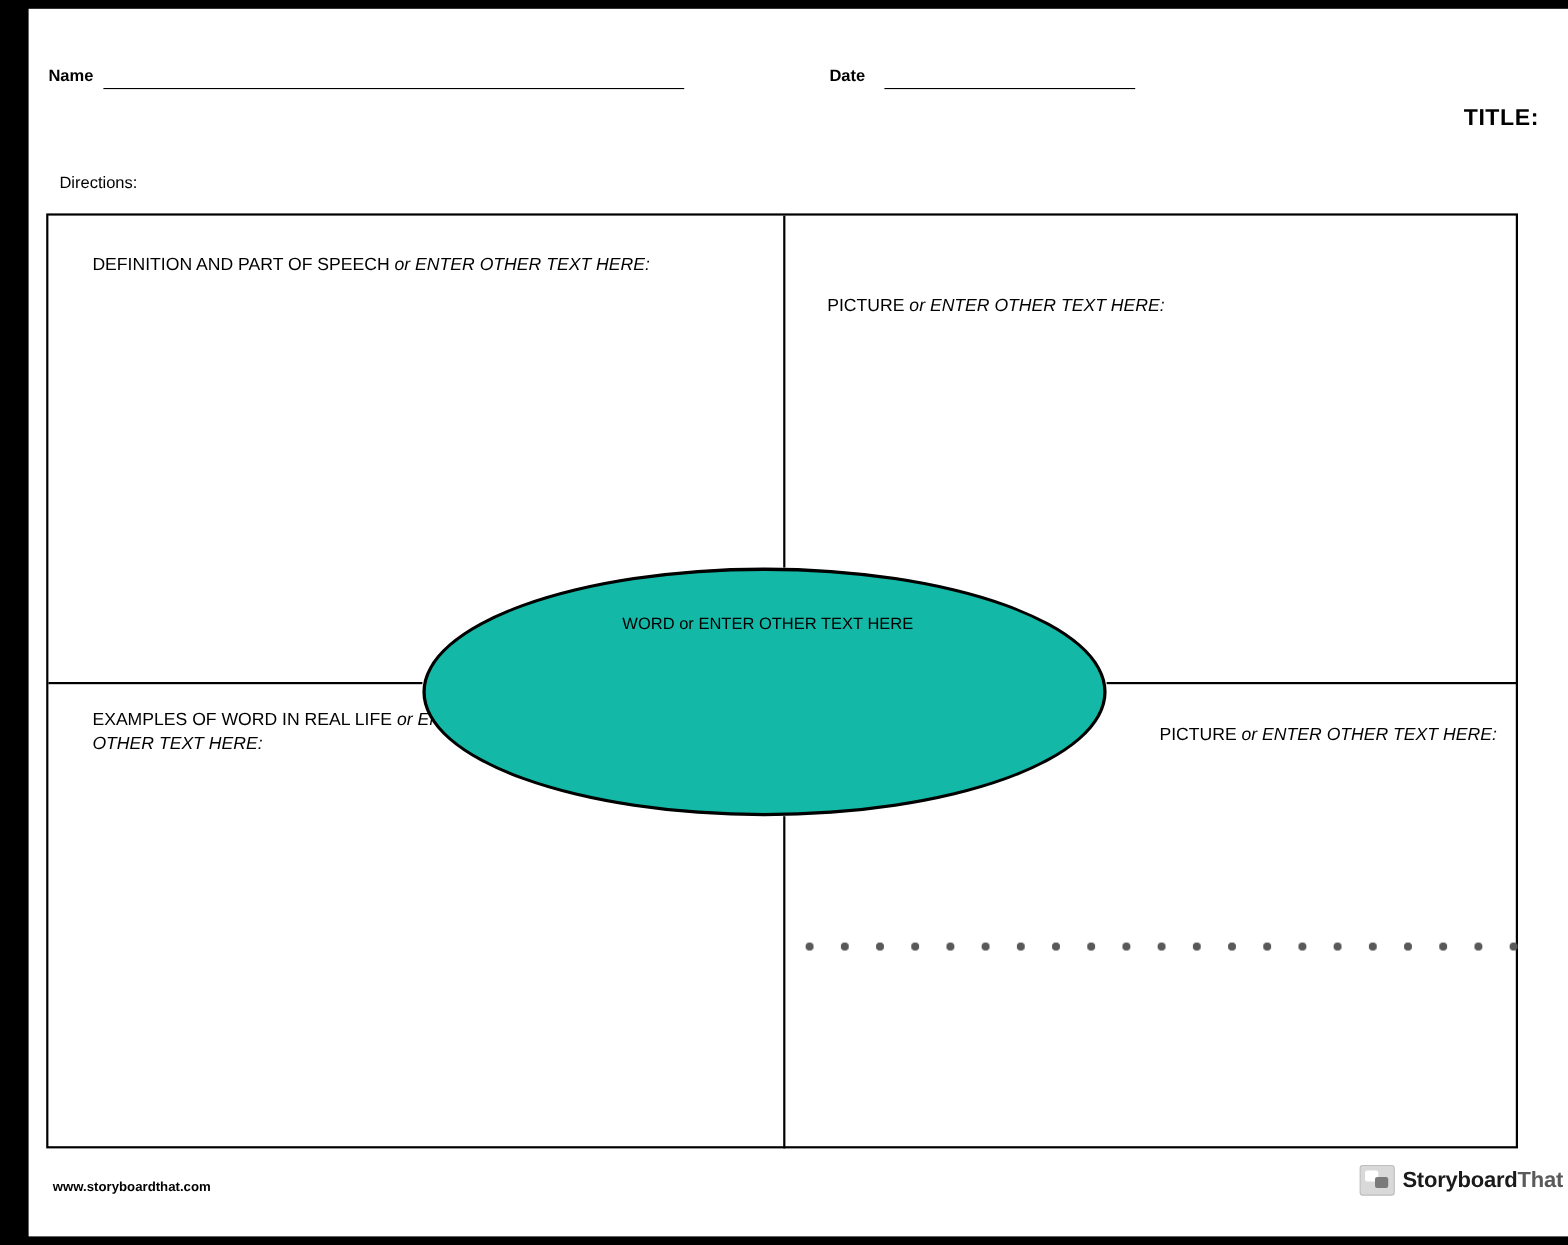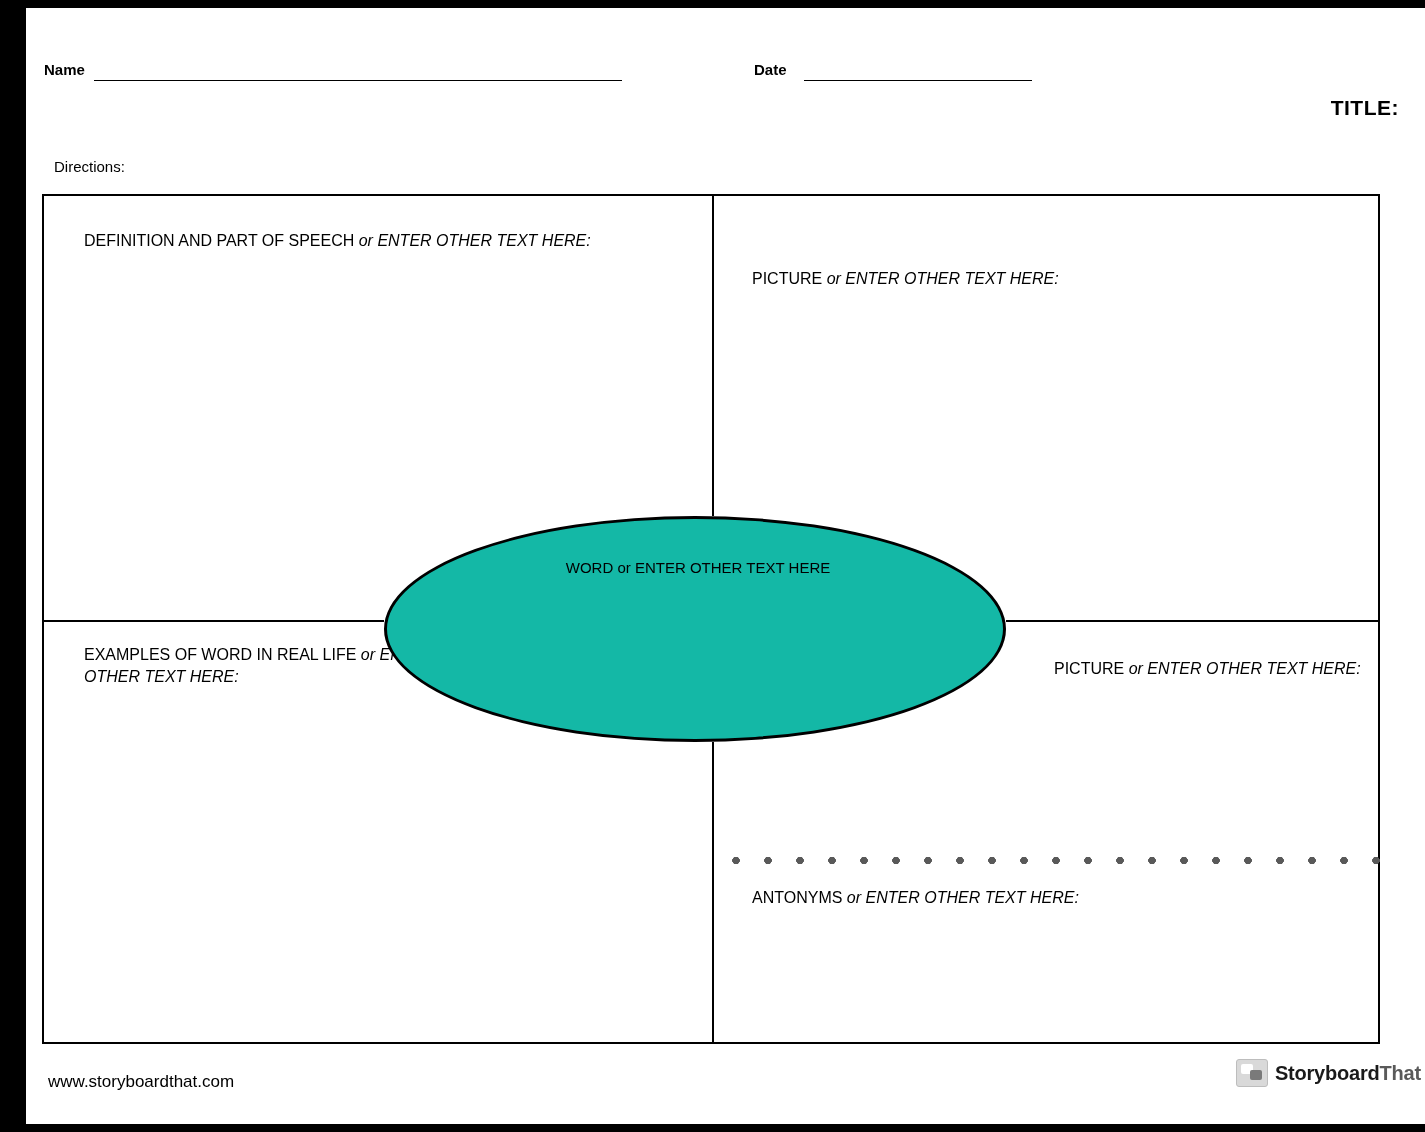--- a/index.html
+++ b/index.html
@@ -161,22 +161,22 @@
     text-align: center;
     font-size: 15px;
     color: #000;
   }
 
   
   #footer-url {
     position: absolute;
     left: 22px;
     top: 1064px;
-    font-size: 17px;
-    font-weight: normal;
+    font-size: 12px;
+    font-weight: bold;
     color: #000;
   }
   #logo {
     position: absolute;
     right: 16px;
     top: 1048px;
     height: 34px;
     display: flex;
     align-items: center;
   }
@@ -249,23 +249,20 @@
     <div class="qlabel" id="label-examples">
       <span>EXAMPLES OF WORD IN REAL LIFE</span><span class="em"> or ENTER OTHER TEXT HERE:</span>
     </div>
 
     <div class="qlabel" id="label-synonyms">
       <span>PICTURE</span><span class="em"> or ENTER OTHER TEXT HERE:</span>
     </div>
 
     <div id="dotted-sep"></div>
 
-    <div class="qlabel" id="label-antonyms">
-      <span>ANTONYMS</span><span class="em"> or ENTER OTHER TEXT HERE:</span>
-    </div>
 
     <div id="ellipse">
       <div id="label-word">
         <span class="em">WORD</span><span class="em"> or ENTER OTHER TEXT HERE</span>
       </div>
     </div>
 
   </div>
 
   <div id="footer-url">www.storyboardthat.com</div>

